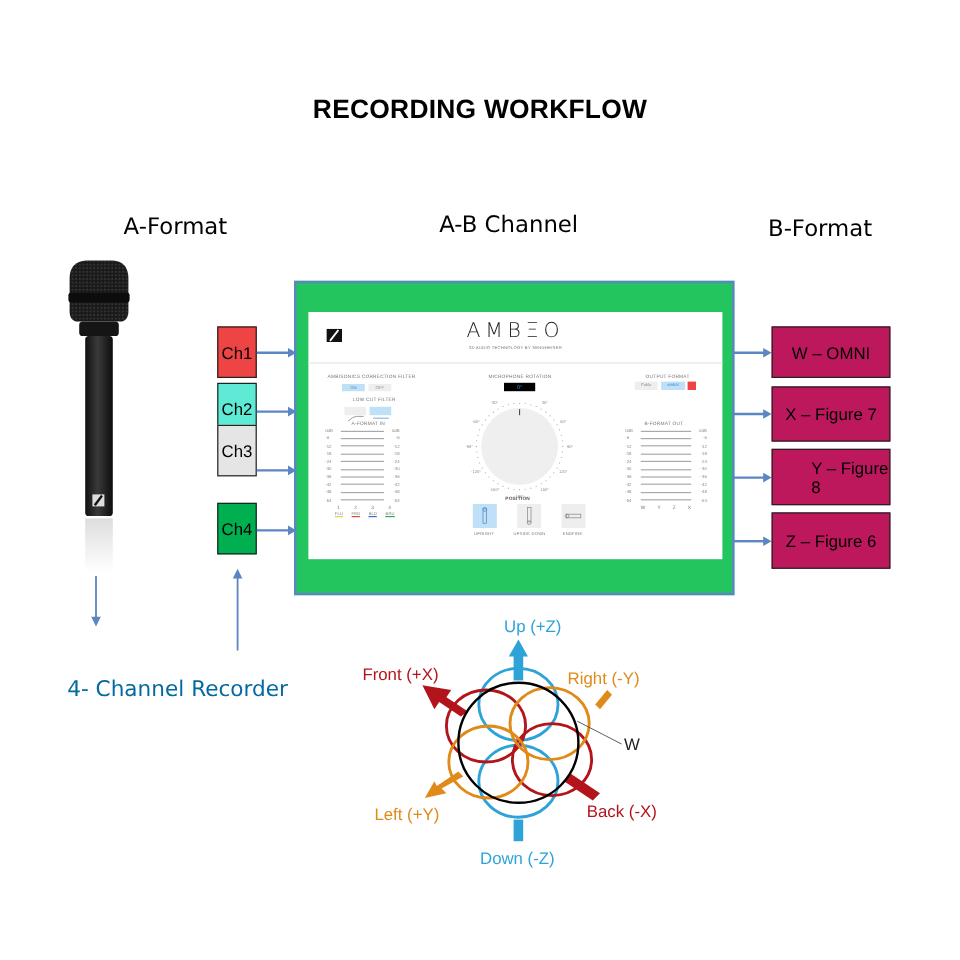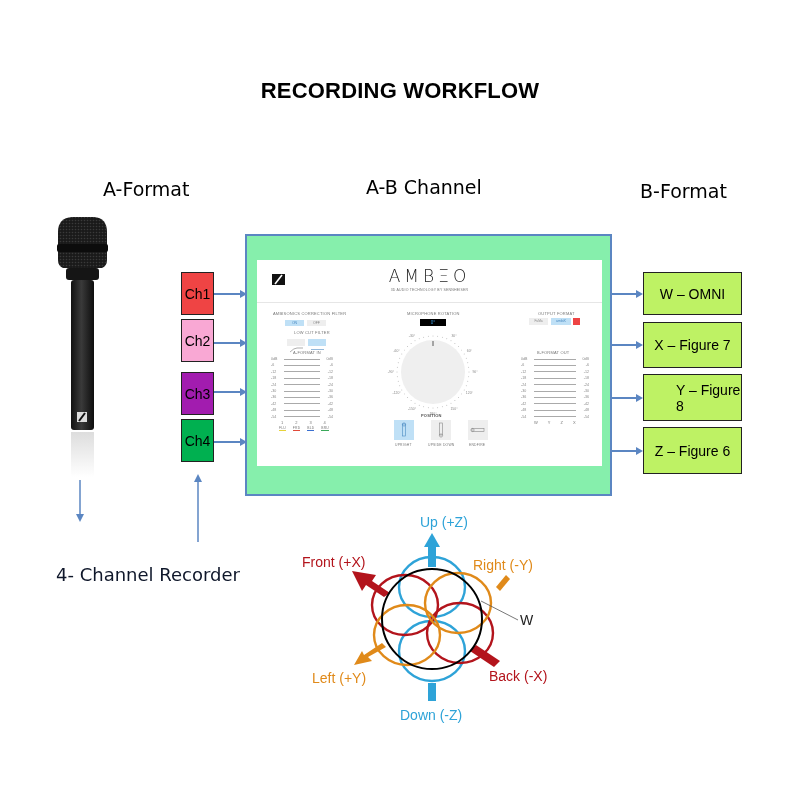--- a/index.html
+++ b/index.html
@@ -1,29 +1,29 @@
 <!DOCTYPE html>
 <html><head>
 <meta charset="utf-8">
 <style>
   html, body { margin:0; padding:0; background:#ffffff; }
   body { width:800px; height:800px; position:relative; overflow:hidden; font-family:"Liberation Sans", sans-serif; }
   .abs { position:absolute; }
   .title { left:0; top:78px; width:800px; text-align:center; font-size:22px; font-weight:bold; color:#000; letter-spacing:0.2px; }
   .col-head { font-family:"DejaVu Sans", sans-serif; font-size:19px; color:#000; }
   .ch-box { left:181px; width:33px; height:43px; border:1px solid #222; box-sizing:border-box; font-size:14px; display:flex; align-items:center; justify-content:center; }
-  .out-box { left:643px; width:99px; border:1.5px solid #222; box-sizing:border-box; font-size:14px; display:flex; align-items:center; justify-content:center; background:#bef264; color:#000; }
-  .encoder { left:245px; top:234px; width:367px; height:262px; background:#86efac; border:2px solid #5b86c2; box-sizing:border-box; }
+  .out-box { left:643px; width:99px; border:1.5px solid #222; box-sizing:border-box; font-size:14px; display:flex; align-items:center; justify-content:center; background:#be185d; color:#000; }
+  .encoder { left:245px; top:234px; width:367px; height:262px; background:#22c55e; border:2px solid #5b86c2; box-sizing:border-box; }
   .plugin { position:absolute; left:10px; top:24px; width:345px; height:206px; background:#fff; }
   .plugin-header { position:absolute; left:0; top:0; width:345px; height:42px; border-bottom:1px solid #e6e6e6; }
   .tiny { font-size:4px; color:#777; letter-spacing:0.2px; white-space:nowrap; }
   .meter-row { position:absolute; left:0; width:100%; height:6px; display:flex; align-items:center; }
   .meter-row .lab { font-size:3.6px; color:#888; width:10px; }
   .meter-row .line { flex:1; height:1px; background:#aaa; margin:0 3px; }
-  .recorder-label { left:56px; top:564px; font-family:"DejaVu Sans", sans-serif; font-size:18px; color:#0f172a; }
+  .recorder-label { left:56px; top:564px; font-family:"DejaVu Sans", sans-serif; font-size:18px; color:#0369a1; }
   .diag-label { font-size:14px; font-family:"Liberation Sans", sans-serif; white-space:nowrap; }
 </style>
 </head>
 <body>
 
 <div class="abs title">RECORDING WORKFLOW</div>
 
 <div class="abs col-head" style="left:103px; top:178px;">A-Format</div>
 <div class="abs col-head" style="left:366px; top:176px;">A-B Channel</div>
 <div class="abs col-head" style="left:640px; top:180px;">B-Format</div>
@@ -59,24 +59,24 @@
 </svg>
 
 <svg class="abs" style="left:188px; top:472px;" width="20" height="72">
   <polygon points="6,10 14,10 10,2" fill="#5b86c2"></polygon>
   <line x1="10" y1="8" x2="10" y2="70" stroke="#5b86c2" stroke-width="1.5"></line>
 </svg>
 
 <div class="abs ch-box" style="top: 272px; background: #ef4444;">
     <span>Ch1</span>
   </div>
-<div class="abs ch-box" style="top: 319px; background: #f9a8d4;">
+<div class="abs ch-box" style="top: 319px; background: #5eead4;">
     <span>Ch2</span>
   </div>
-<div class="abs ch-box" style="top: 372px; background: #a21caf;">
+<div class="abs ch-box" style="top: 354px; background: #e5e5e5;">
     <span>Ch3</span>
   </div>
 <div class="abs ch-box" style="top: 419px; background: rgb(0, 176, 80);">
     <span>Ch4</span>
   </div>
 
 <svg class="abs" style="left:213px; top:270px;" width="36" height="200">
   <g stroke="#5b86c2" stroke-width="2" fill="#5b86c2">
     <line x1="1" y1="24" x2="28" y2="24"></line>
       <polygon points="27,20 34,24 27,28" stroke="none"></polygon>

